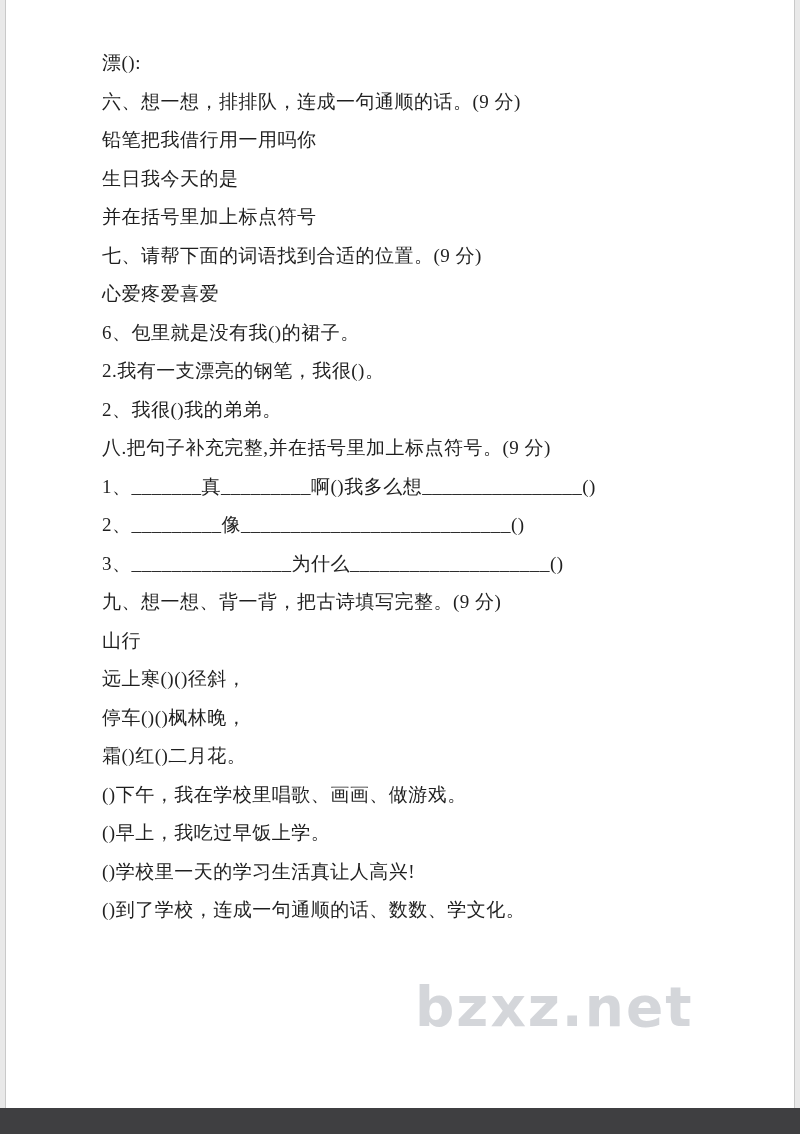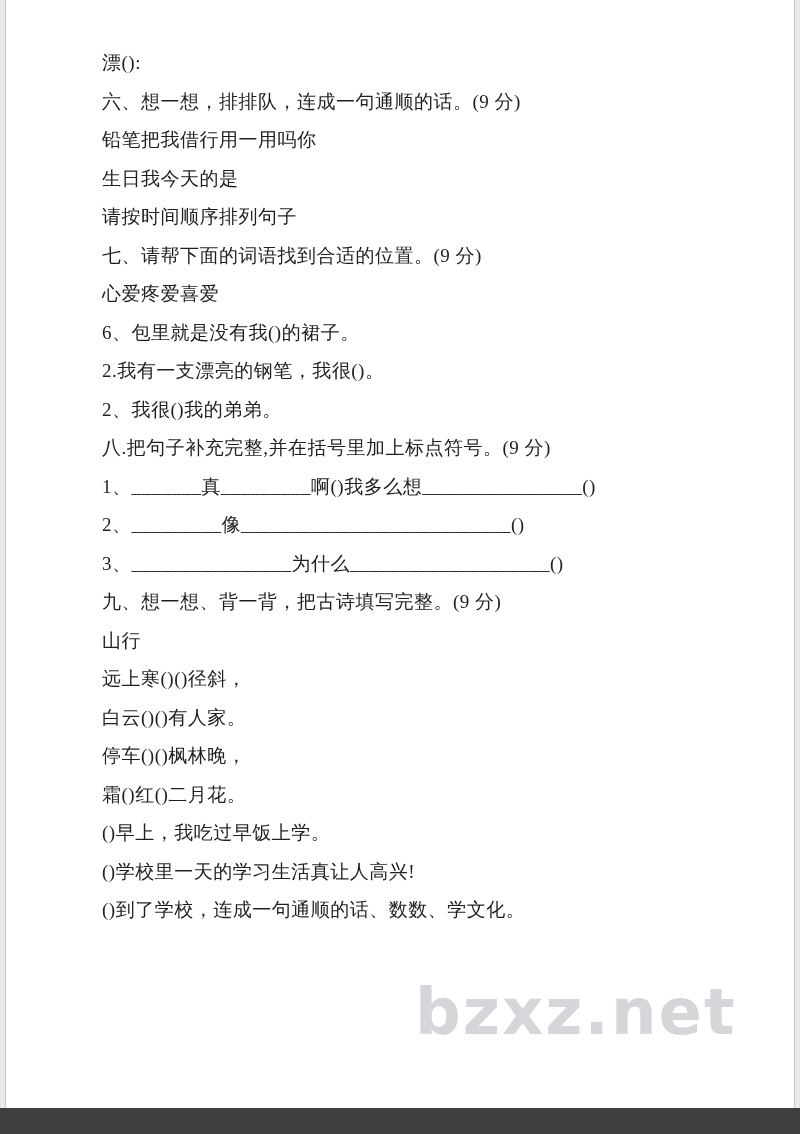--- a/index.html
+++ b/index.html
@@ -36,21 +36,21 @@
     font-size: 19px;
     line-height: 38.5px;
     color: #1f1f1f;
     letter-spacing: 0.5px;
     white-space: nowrap;
   }
   .watermark {
     position: absolute;
     left: 415px;
     top: 975px;
-    font-size: 64px;
+    font-size: 55px;
     font-weight: bold;
     font-family: "DejaVu Sans", sans-serif;
     color: rgba(176, 181, 188, 0.55);
     letter-spacing: 2px;
     pointer-events: none;
     user-select: none;
   }
   .bottom-bar {
     position: absolute;
     left: 0;
@@ -62,35 +62,35 @@
 </style>
 </head>
 <body>
 
 <div class="viewport">
   <div class="page">
     <p class="line">漂():</p>
     <p class="line">六、想一想，排排队，连成一句通顺的话。(9 分)</p>
     <p class="line">铅笔把我借行用一用吗你</p>
     <p class="line">生日我今天的是</p>
-    <p class="line">请按时间顺序排列句子</p>
+    <p class="line">并在括号里加上标点符号</p>
     <p class="line">七、请帮下面的词语找到合适的位置。(9 分)</p>
     <p class="line">心爱疼爱喜爱</p>
     <p class="line">6、包里就是没有我()的裙子。</p>
     <p class="line">2.我有一支漂亮的钢笔，我很()。</p>
     <p class="line">2、我很()我的弟弟。</p>
     <p class="line">八.把句子补充完整,并在括号里加上标点符号。(9 分)</p>
     <p class="line">1、_______真_________啊()我多么想________________()</p>
     <p class="line">2、_________像___________________________()</p>
     <p class="line">3、________________为什么____________________()</p>
     <p class="line">九、想一想、背一背，把古诗填写完整。(9 分)</p>
     <p class="line">山行</p>
     <p class="line">远上寒()()径斜，</p>
-    <p class="line">白云()()有人家。</p>
     <p class="line">停车()()枫林晚，</p>
     <p class="line">霜()红()二月花。</p>
+    <p class="line">()下午，我在学校里唱歌、画画、做游戏。</p>
     <p class="line">()早上，我吃过早饭上学。</p>
     <p class="line">()学校里一天的学习生活真让人高兴!</p>
     <p class="line">()到了学校，连成一句通顺的话、数数、学文化。</p>
   </div>
   <div class="watermark">bzxz.net</div>
   <div class="bottom-bar"></div>
 </div>
 
 </body></html>

